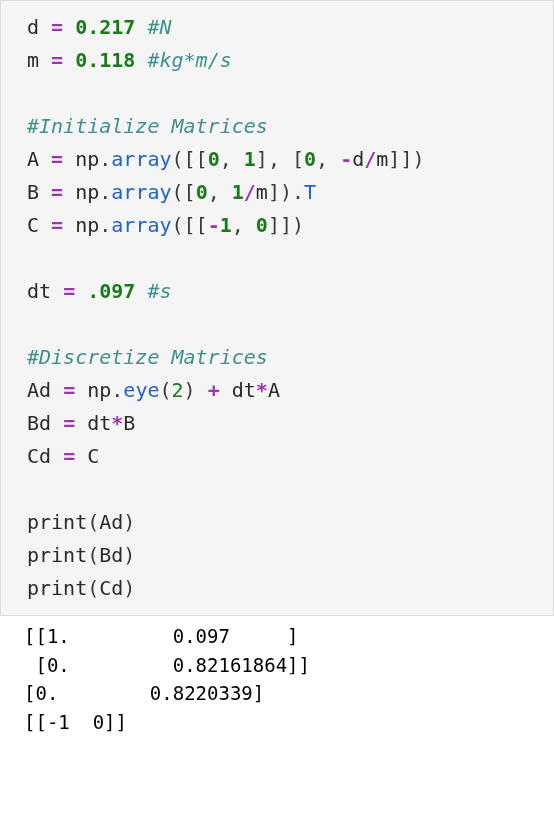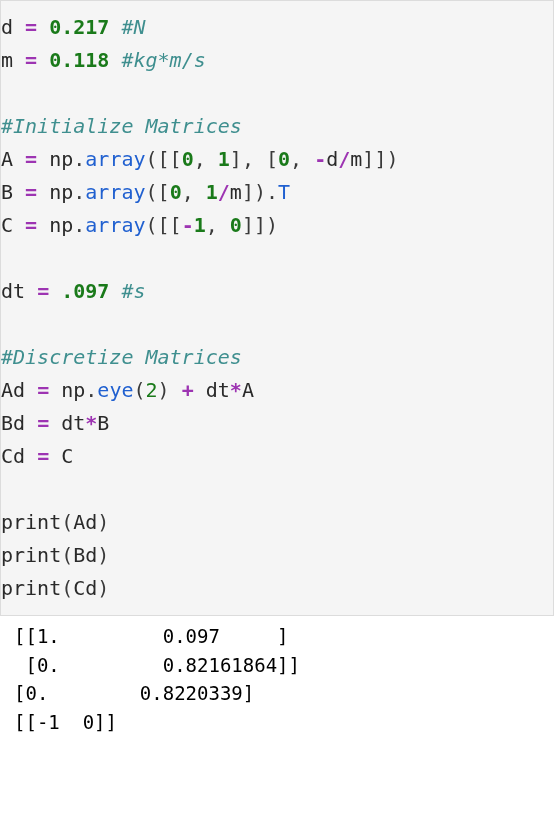--- a/index.html
+++ b/index.html
@@ -11,27 +11,27 @@
       width: 554px;
       height: 840px;
       background: #ffffff;
       font-family: 'Menlo', 'Consolas', 'DejaVu Sans Mono', monospace;
       font-size: 20px;
       line-height: 1.65;
     }
     .code-cell {
       background: #f5f5f5;
       border: 1px solid #dcdcdc;
-      padding: 10px 0;
+      padding: 10px 26px;
       white-space: pre;
       overflow: hidden;
     }
     .output-cell {
       background: #ffffff;
-      padding: 6px 14px;
+      padding: 6px 24px;
       white-space: pre;
       font-size: 19px;
       line-height: 1.5;
     }
     .tk { display: inline; }
     .c-name { color: #2a2a2a; }
     .c-op { color: #9d34b2; font-weight: 600; }
     .c-num { color: #1a7a1a; font-weight: 600; }
     .c-comment { color: #3f8f8f; font-style: italic; }
     .c-punct { color: #3a3a3a; }

